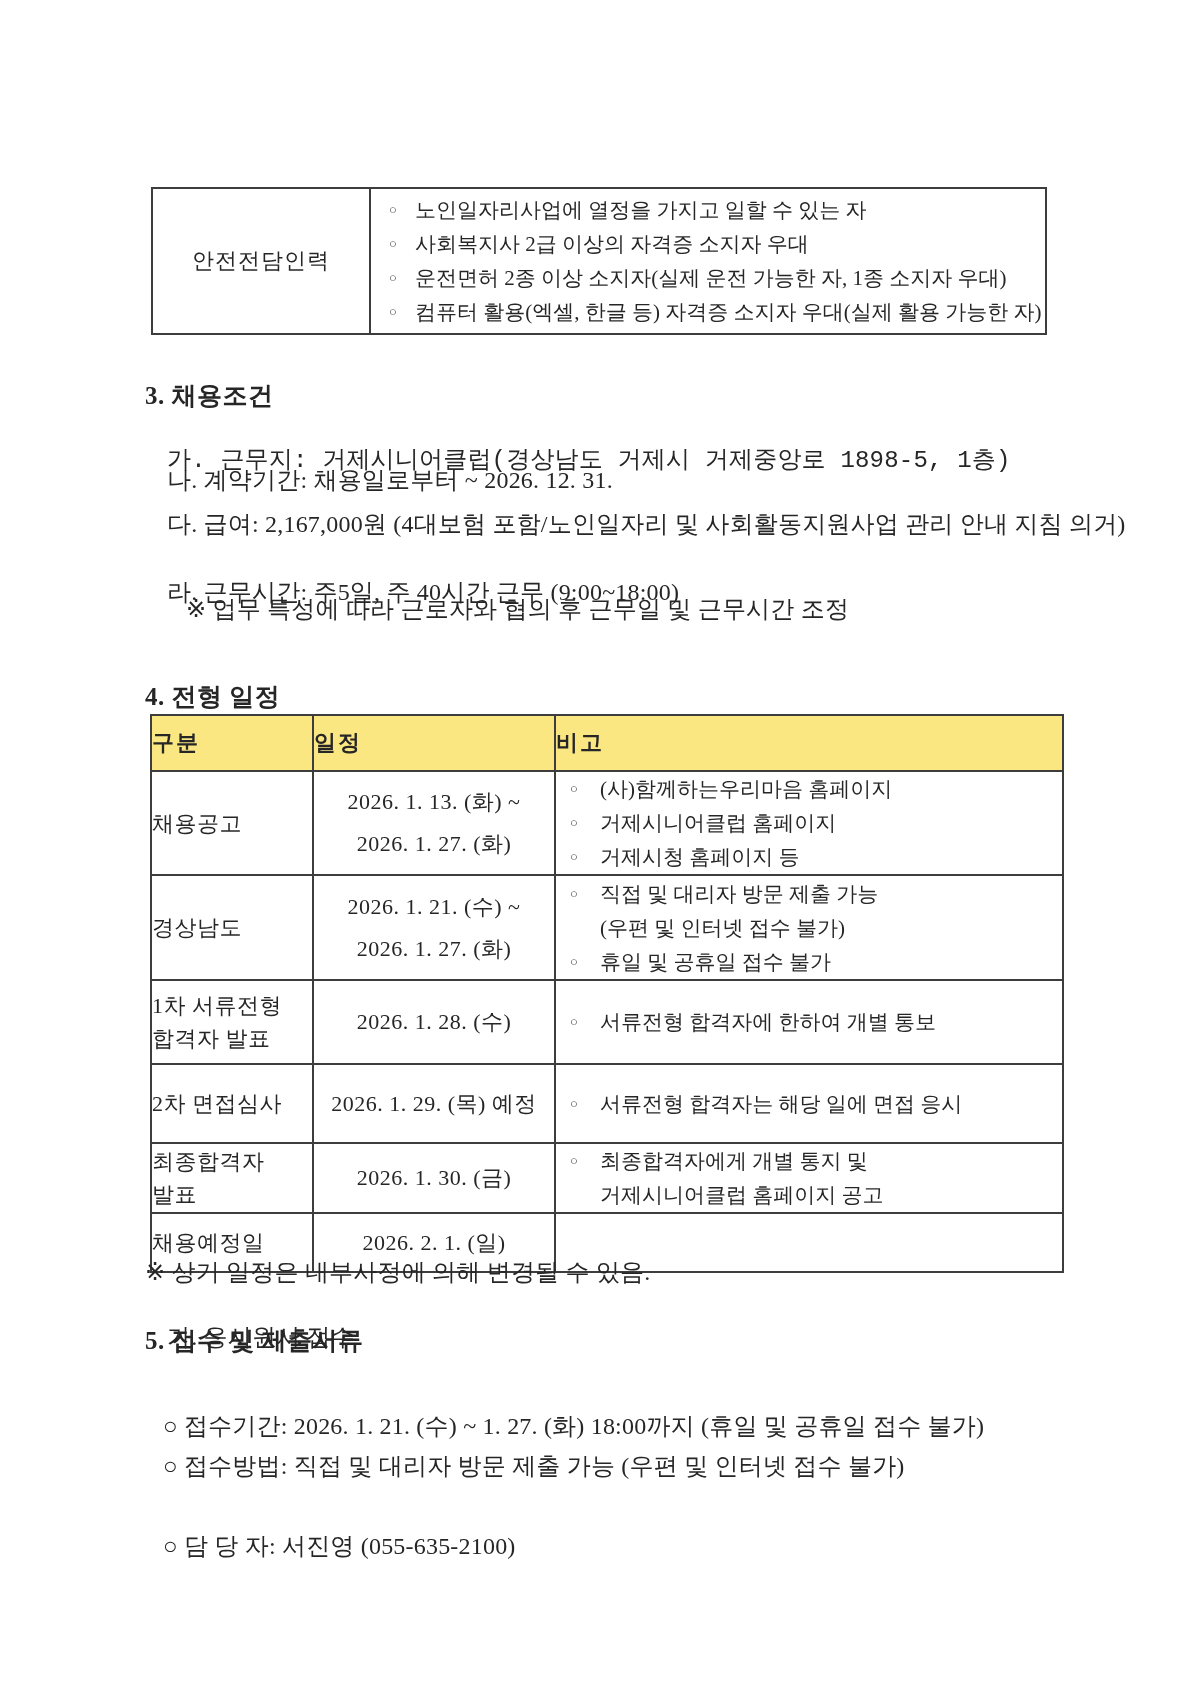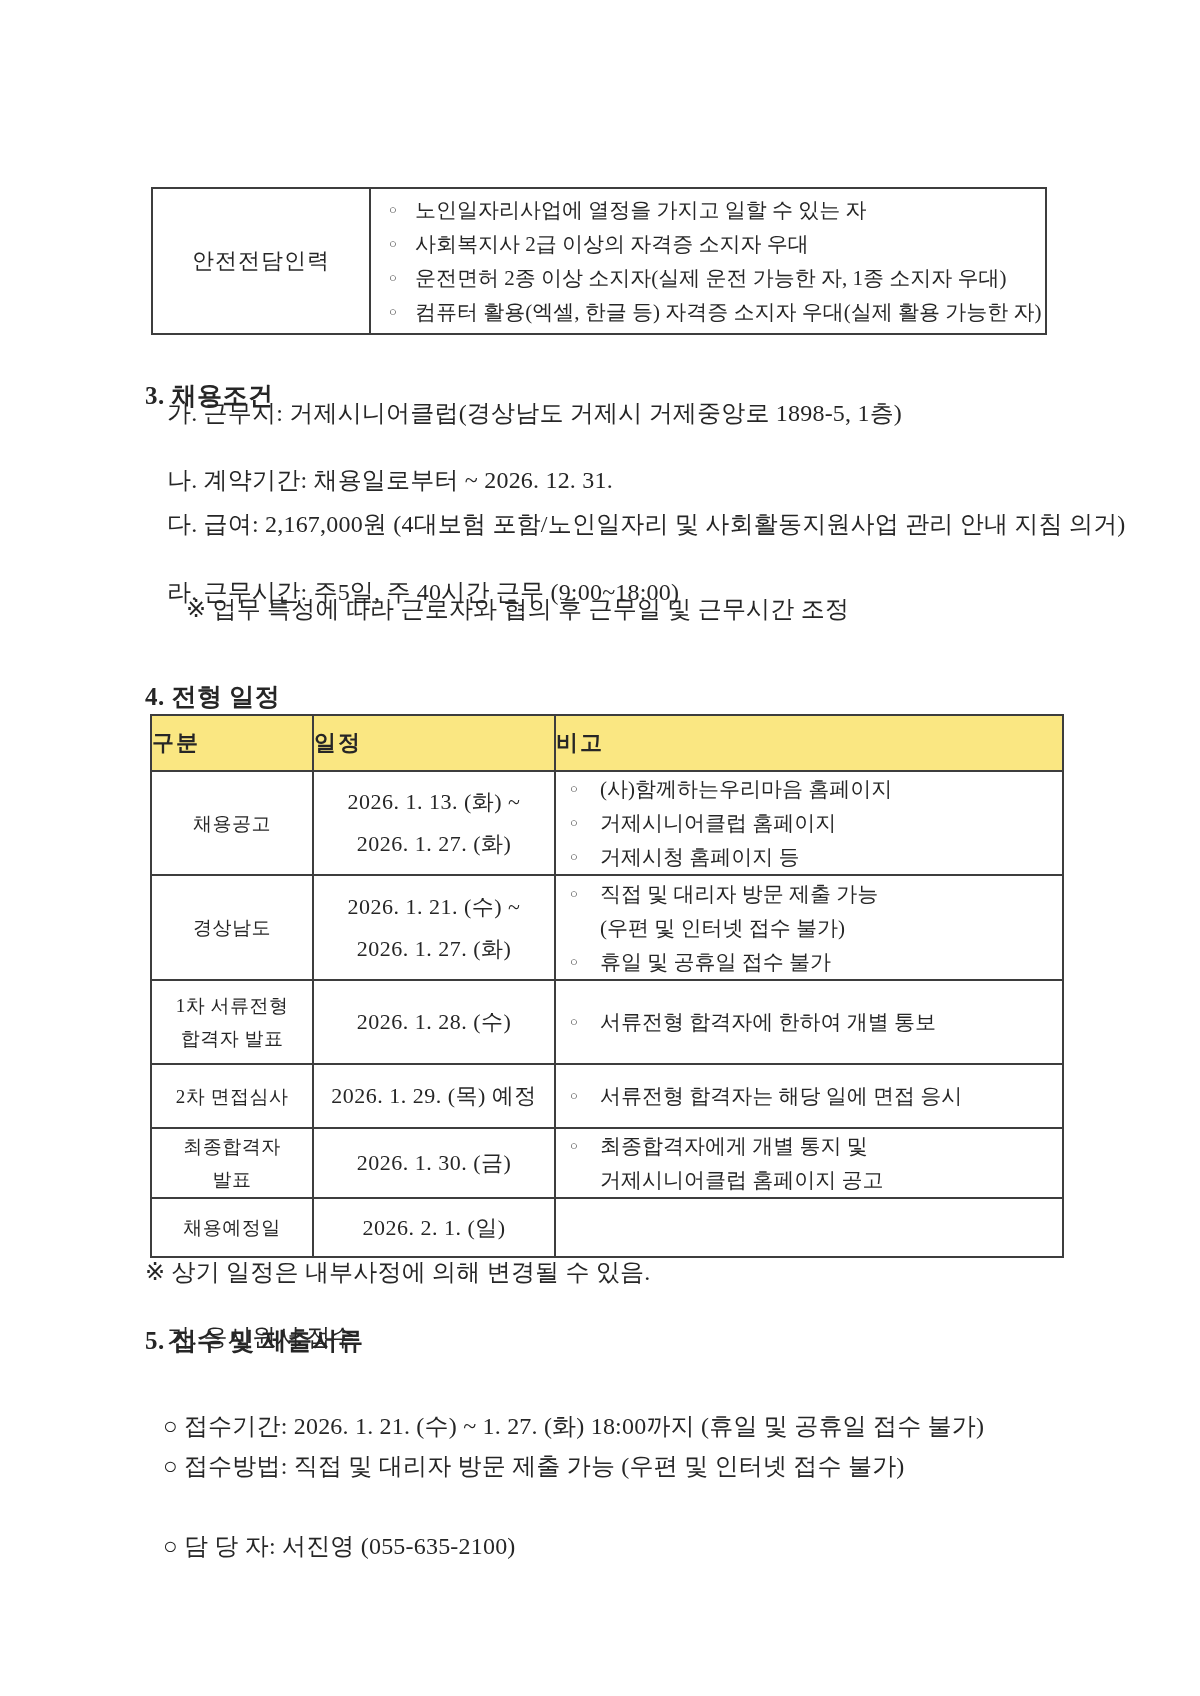--- a/index.html
+++ b/index.html
@@ -49,21 +49,21 @@
     border:2px solid #3d3d3d;
     vertical-align:middle;
     padding:0;
     overflow:hidden;
   }
   .sched-table th{
     background:#FAE782;
     font-size:22px;font-weight:700;letter-spacing:2px;
     text-align:left;height:54px;
   }
-  td.cat-cell{text-align:center;font-size:19px;line-height:33px;letter-spacing:0.5px;}
+  td.cat-cell{text-align:left;font-size:22px;line-height:33px;letter-spacing:0.5px;}
   td.date-cell{text-align:center;font-size:22px;line-height:42px;letter-spacing:0.5px;}
   td.remark-cell{padding-left:12px;}
   .remark-line{display:flex;align-items:center;line-height:34px;font-size:21px;white-space:nowrap;}
   .remark-line .sb{flex:0 0 30px;width:30px;line-height:34px;}
   .sb.hidden{visibility:hidden;}
 </style>
 </head>
 <body>
 
 <div class="page">
@@ -84,21 +84,21 @@
         <span>운전면허 2종 이상 소지자(실제 운전 가능한 자, 1종 소지자 우대)</span>
       </div>
       <div class="q-line">
         <span class="sb">○</span>
         <span>컴퓨터 활용(엑셀, 한글 등) 자격증 소지자 우대(실제 활용 가능한 자)</span>
       </div>
     </div>
   </div>
 
   <div class="abs sec-heading" style="left:145px;top:379px;">3. 채용조건</div>
-  <div class="abs body-line" style="left:167px;top:397px;">가. 근무지: 거제시니어클럽(경상남도 거제시 거제중앙로 1898-5, 1층)</div>
+  <div class="abs body-line" style="left:167px;top:443px;font-family:Liberation Mono, monospace;">가. 근무지: 거제시니어클럽(경상남도 거제시 거제중앙로 1898-5, 1층)</div>
   <div class="abs body-line" style="left:167px;top:464px;">나. 계약기간: 채용일로부터 ~ 2026. 12. 31.</div>
   <div class="abs body-line" style="left:167px;top:508px;">다. 급여: 2,167,000원 (4대보험 포함/노인일자리 및 사회활동지원사업 관리 안내 지침 의거)</div>
   <div class="abs body-line" style="left:167px;top:576px;">라. 근무시간: 주5일, 주 40시간 근무 (9:00~18:00)</div>
   <div class="abs body-line" style="left:186px;top:593px;">※ 업무 특성에 따라 근로자와 협의 후 근무일 및 근무시간 조정</div>
 
   <div class="abs sec-heading" style="left:145px;top:680px;">4. 전형 일정</div>
 
   <table class="sched-table">
     <colgroup>
       <col style="width:162px">
@@ -167,21 +167,21 @@
           <td class="date-cell">
             <div>2026. 1. 28. (수)</div>
           </td>
           <td class="remark-cell">
             <div class="remark-line">
               <span class="sb">○</span>
               <span>서류전형 합격자에 한하여 개별 통보</span>
             </div>
           </td>
         </tr>
-        <tr style="height: 64px;">
+        <tr style="height: 79px;">
           <td class="cat-cell">
             <div>2차 면접심사</div>
           </td>
           <td class="date-cell">
             <div>2026. 1. 29. (목) 예정</div>
           </td>
           <td class="remark-cell">
             <div class="remark-line">
               <span class="sb">○</span>
               <span>서류전형 합격자는 해당 일에 면접 응시</span>

